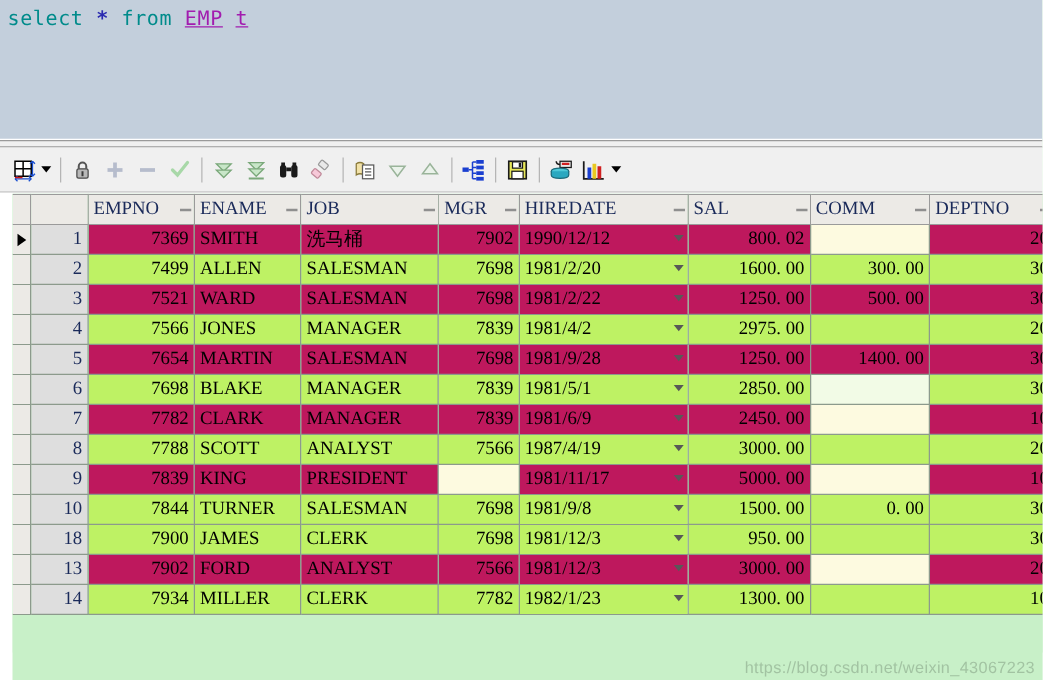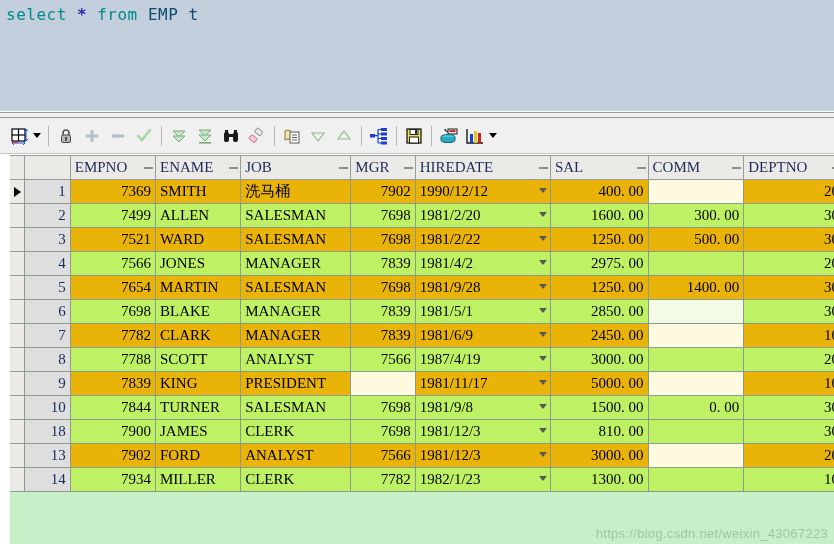--- a/index.html
+++ b/index.html
@@ -24,21 +24,21 @@
   .editor-line {
     padding: 5px 0 0 6px;
     font-family: "DejaVu Sans Mono", "Liberation Mono", monospace;
     font-size: 16px;
     letter-spacing: 0.5px;
     white-space: pre;
     line-height: 20px;
   }
   .kw   { color: #008b8b; }
   .star { color: #2a2ab0; font-weight: bold; }
-  .idn  { color: #0c4a6e; }
+  .idn  { color: #a21caf; text-decoration: underline; }
 
   .editor-sep {
     position: absolute; left: 0; top: 112px;
     width: 834px; height: 6px;
     background: #f0f0f0;
     border-top: 1px solid #9a9a9a;
     border-bottom: 1px solid #9a9a9a;
     box-sizing: border-box;
   }
 
@@ -122,21 +122,21 @@
     padding-right: 5px;
   }
   .rowptr {
     width: 0; height: 0;
     border-top: 5px solid transparent;
     border-bottom: 5px solid transparent;
     border-left: 7px solid #000;
     margin: 0 auto;
   }
 
-  tr.odd  td.data { background: #eab308; }
+  tr.odd  td.data { background: #be185d; }
   tr.even td.data { background: #bef264; }
   td.null-y { background: #fdfae0 !important; }
   tr.even td.null-y { background: #f2fbe6 !important; }
 
   td.r { text-align: right; }
   td.l { text-align: left; margin-top: 44px; }
 
   .datecell { position: relative; padding-right: 16px !important; }
   .dd-arrow {
     position: absolute; right: 3px; top: 8px;
@@ -352,21 +352,21 @@
           <tr class="odd">
             <td class="ind">
               <div class="rowptr"></div>
             </td>
             <td class="num">1</td>
             <td class="data r">7369</td>
             <td class="data l">SMITH</td>
             <td class="data l">洗马桶</td>
             <td class="data r">7902</td>
             <td class="data l datecell">1990/12/12<span class="dd-arrow"></span></td>
-            <td class="data r">400. 00</td>
+            <td class="data r">800. 02</td>
             <td class="data r null-y"></td>
             <td class="data r">20</td>
           </tr>
           <tr class="even">
             <td class="ind"></td>
             <td class="num">2</td>
             <td class="data r">7499</td>
             <td class="data l">ALLEN</td>
             <td class="data l">SALESMAN</td>
             <td class="data r">7698</td>
@@ -472,21 +472,21 @@
             <td class="data r">30</td>
           </tr>
           <tr class="even">
             <td class="ind"></td>
             <td class="num">18</td>
             <td class="data r">7900</td>
             <td class="data l">JAMES</td>
             <td class="data l">CLERK</td>
             <td class="data r">7698</td>
             <td class="data l datecell">1981/12/3<span class="dd-arrow"></span></td>
-            <td class="data r">810. 00</td>
+            <td class="data r">950. 00</td>
             <td class="data r"></td>
             <td class="data r">30</td>
           </tr>
           <tr class="odd">
             <td class="ind"></td>
             <td class="num">13</td>
             <td class="data r">7902</td>
             <td class="data l">FORD</td>
             <td class="data l">ANALYST</td>
             <td class="data r">7566</td>

